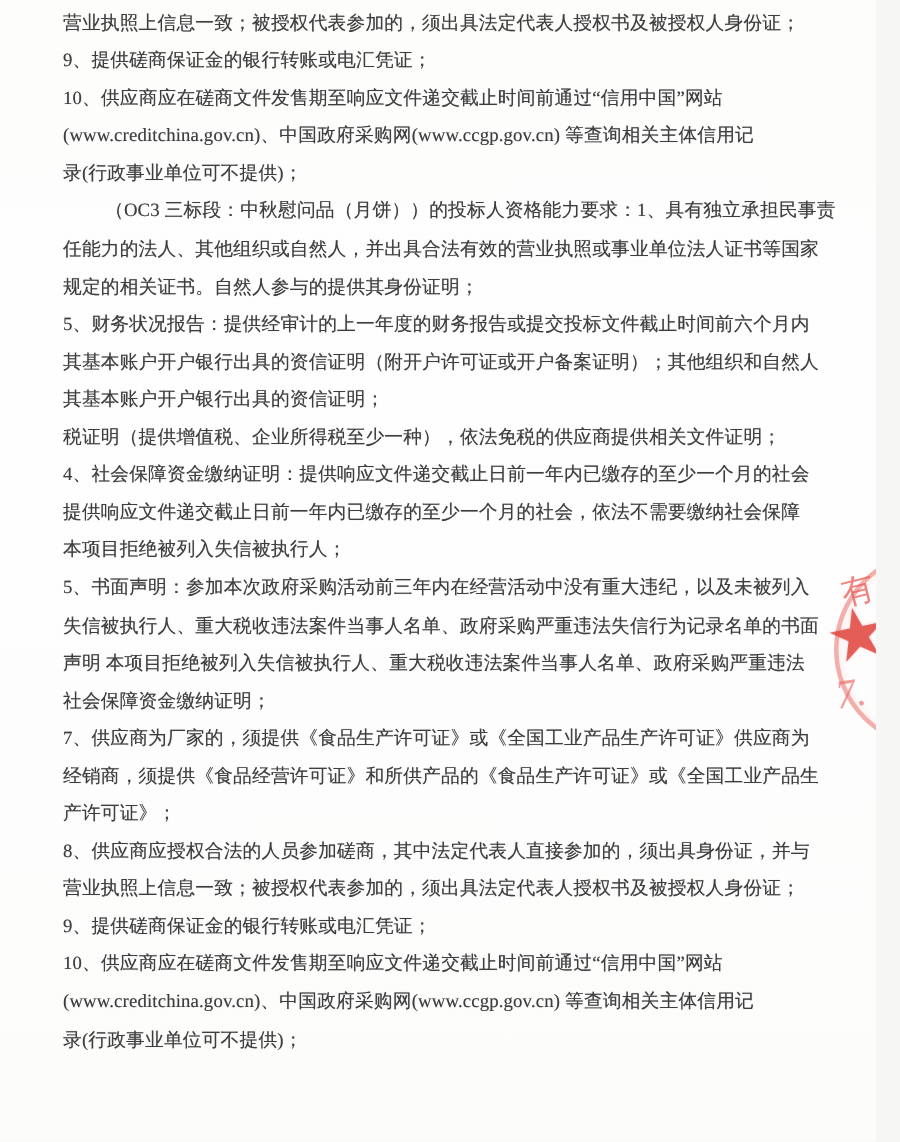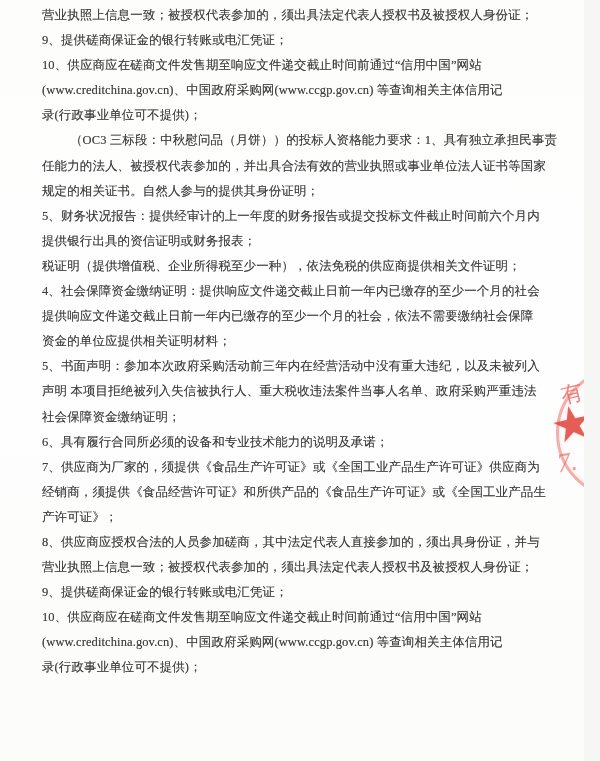--- a/index.html
+++ b/index.html
@@ -75,32 +75,33 @@
 
 <div class="page">
 
   <div class="doc">
       <div class="line">营业执照上信息一致；被授权代表参加的，须出具法定代表人授权书及被授权人身份证；</div>
       <div class="line">9、提供磋商保证金的银行转账或电汇凭证；</div>
       <div class="line">10、供应商应在磋商文件发售期至响应文件递交截止时间前通过“信用中国”网站</div>
       <div class="line">(www.creditchina.gov.cn)、中国政府采购网(www.ccgp.gov.cn) 等查询相关主体信用记</div>
       <div class="line">录(行政事业单位可不提供)；</div>
       <div class="line indent">（OC3 三标段：中秋慰问品（月饼））的投标人资格能力要求：1、具有独立承担民事责</div>
-      <div class="line">任能力的法人、被授权代表参加的，并出具合法有效的营业执照或事业单位法人证书等国家</div>
+      <div class="line">任能力的法人、其他组织或自然人，并出具合法有效的营业执照或事业单位法人证书等国家</div>
       <div class="line">规定的相关证书。自然人参与的提供其身份证明；</div>
       <div class="line">5、财务状况报告：提供经审计的上一年度的财务报告或提交投标文件截止时间前六个月内</div>
-      <div class="line">提供银行出具的资信证明或财务报表；</div>
+      <div class="line">其基本账户开户银行出具的资信证明（附开户许可证或开户备案证明）；其他组织和自然人</div>
+      <div class="line">其基本账户开户银行出具的资信证明；</div>
       <div class="line">税证明（提供增值税、企业所得税至少一种），依法免税的供应商提供相关文件证明；</div>
       <div class="line">4、社会保障资金缴纳证明：提供响应文件递交截止日前一年内已缴存的至少一个月的社会</div>
       <div class="line">提供响应文件递交截止日前一年内已缴存的至少一个月的社会，依法不需要缴纳社会保障</div>
-      <div class="line">资金的单位应提供相关证明材料；</div>
+      <div class="line">本项目拒绝被列入失信被执行人；</div>
       <div class="line">5、书面声明：参加本次政府采购活动前三年内在经营活动中没有重大违纪，以及未被列入</div>
+      <div class="line">失信被执行人、重大税收违法案件当事人名单、政府采购严重违法失信行为记录名单的书面</div>
       <div class="line">声明 本项目拒绝被列入失信被执行人、重大税收违法案件当事人名单、政府采购严重违法</div>
       <div class="line">社会保障资金缴纳证明；</div>
-      <div class="line">6、具有履行合同所必须的设备和专业技术能力的说明及承诺；</div>
       <div class="line">7、供应商为厂家的，须提供《食品生产许可证》或《全国工业产品生产许可证》供应商为</div>
       <div class="line">经销商，须提供《食品经营许可证》和所供产品的《食品生产许可证》或《全国工业产品生</div>
       <div class="line">产许可证》；</div>
       <div class="line">8、供应商应授权合法的人员参加磋商，其中法定代表人直接参加的，须出具身份证，并与</div>
       <div class="line">营业执照上信息一致；被授权代表参加的，须出具法定代表人授权书及被授权人身份证；</div>
       <div class="line">9、提供磋商保证金的银行转账或电汇凭证；</div>
       <div class="line">10、供应商应在磋商文件发售期至响应文件递交截止时间前通过“信用中国”网站</div>
       <div class="line">(www.creditchina.gov.cn)、中国政府采购网(www.ccgp.gov.cn) 等查询相关主体信用记</div>
       <div class="line">录(行政事业单位可不提供)；</div>
     </div>

